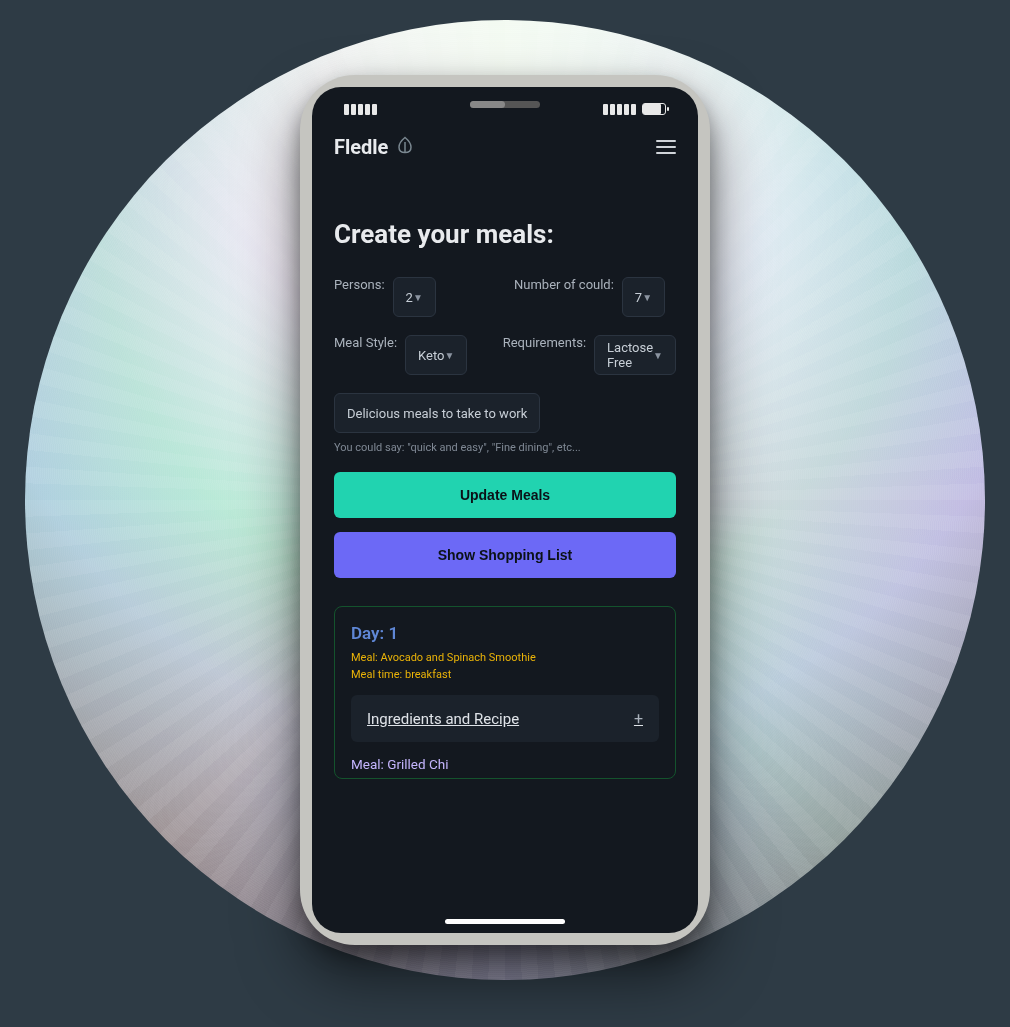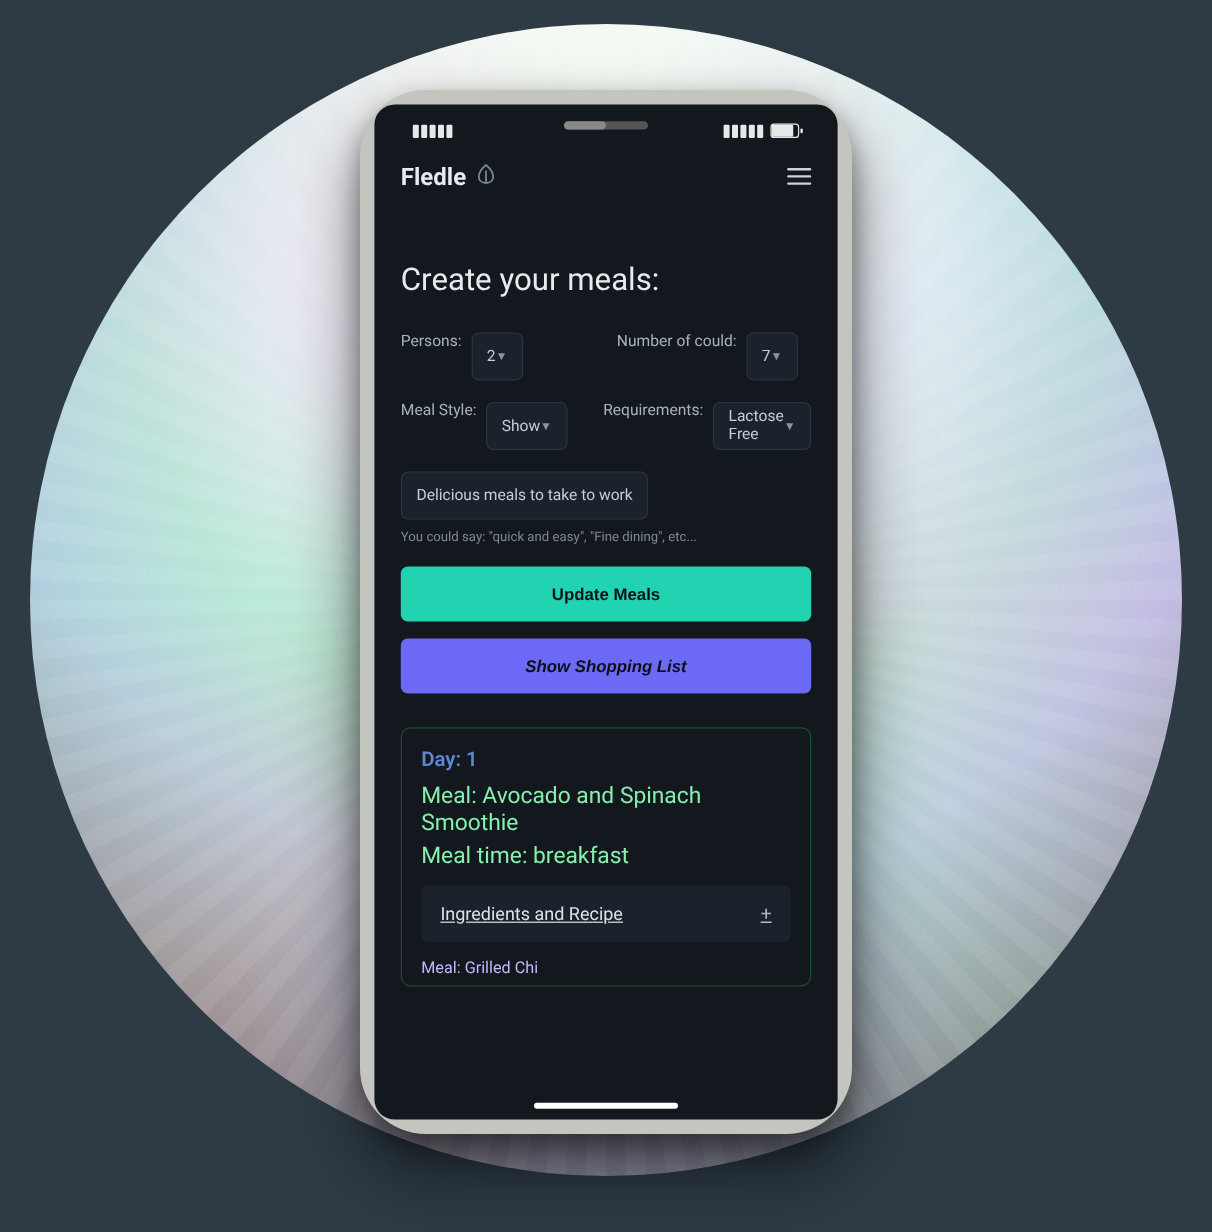--- a/index.html
+++ b/index.html
@@ -47,21 +47,21 @@
     top: 75px;
     background: #c5c5c0;
     border-radius: 55px;
     box-shadow: 0 30px 60px rgba(0,0,0,0.55), 0 10px 20px rgba(0,0,0,0.35);
     padding: 12px;
   }
   .phone-inner {
     width: 100%;
     height: 100%;
     background: #13181f;
-    border-radius: 17px;
+    border-radius: 29px;
     overflow: hidden;
     position: relative;
     display: flex;
     flex-direction: column;
   }
 
   
   .status-bar {
     height: 34px;
     display: flex;
@@ -145,21 +145,21 @@
   .content {
     flex:1;
     overflow:hidden;
     padding: 0 22px;
     color:#cfd6de;
   }
 
   .page-title{
     color:#e8eaed;
     font-size:26px;
-    font-weight:400;
+    font-weight:700;
     margin-top: 48px;
     margin-bottom: 28px;
   }
 
   .form-row{
     display:flex;
     gap:18px;
     margin-bottom:18px;
   }
   .field{
@@ -203,38 +203,38 @@
     height:46px;
     border:none;
     border-radius:6px;
     font-size:14px;
     font-weight:600;
     cursor:pointer;
     margin-bottom:14px;
     color:#0b1117;
   }
   .btn-primary{ background:#21d3b0; }
-  .btn-secondary{ background:#6c69f6;font-style:italic; }
+  .btn-secondary{ background:#6c69f6; }
 
   
   .day-card{
     border:1px solid #14532d;
     border-radius:8px;
     padding:16px 16px 6px 16px;
     margin-top:14px;
   }
   .day-title{
     color:#5f87d6;
     font-size:17px;
     font-weight:600;
     margin-bottom:8px;
   }
   .meal-line{
-    font-size:19px;
-    color:#86efac;
+    font-size:11px;
+    color:#eab308;
     margin-bottom:4px;
   }
 
   .accordion{
     background:#1b222b;
     border-radius:6px;
     padding:14px 16px;
     margin:14px 0 14px 0;
     display:flex;
     justify-content:space-between;
@@ -332,21 +332,21 @@
             <span>7</span>
             <span class="caret">▼</span>
           </div>
         </div>
       </div>
 
       <div class="form-row">
         <div class="field">
           <label>Meal Style:</label>
           <div class="select">
-            <span>Show</span>
+            <span>Keto</span>
             <span class="caret">▼</span>
           </div>
         </div>
         <div class="field">
           <label>Requirements:</label>
           <div class="select">
             <span>Lactose Free</span>
             <span class="caret">▼</span>
           </div>
         </div>

